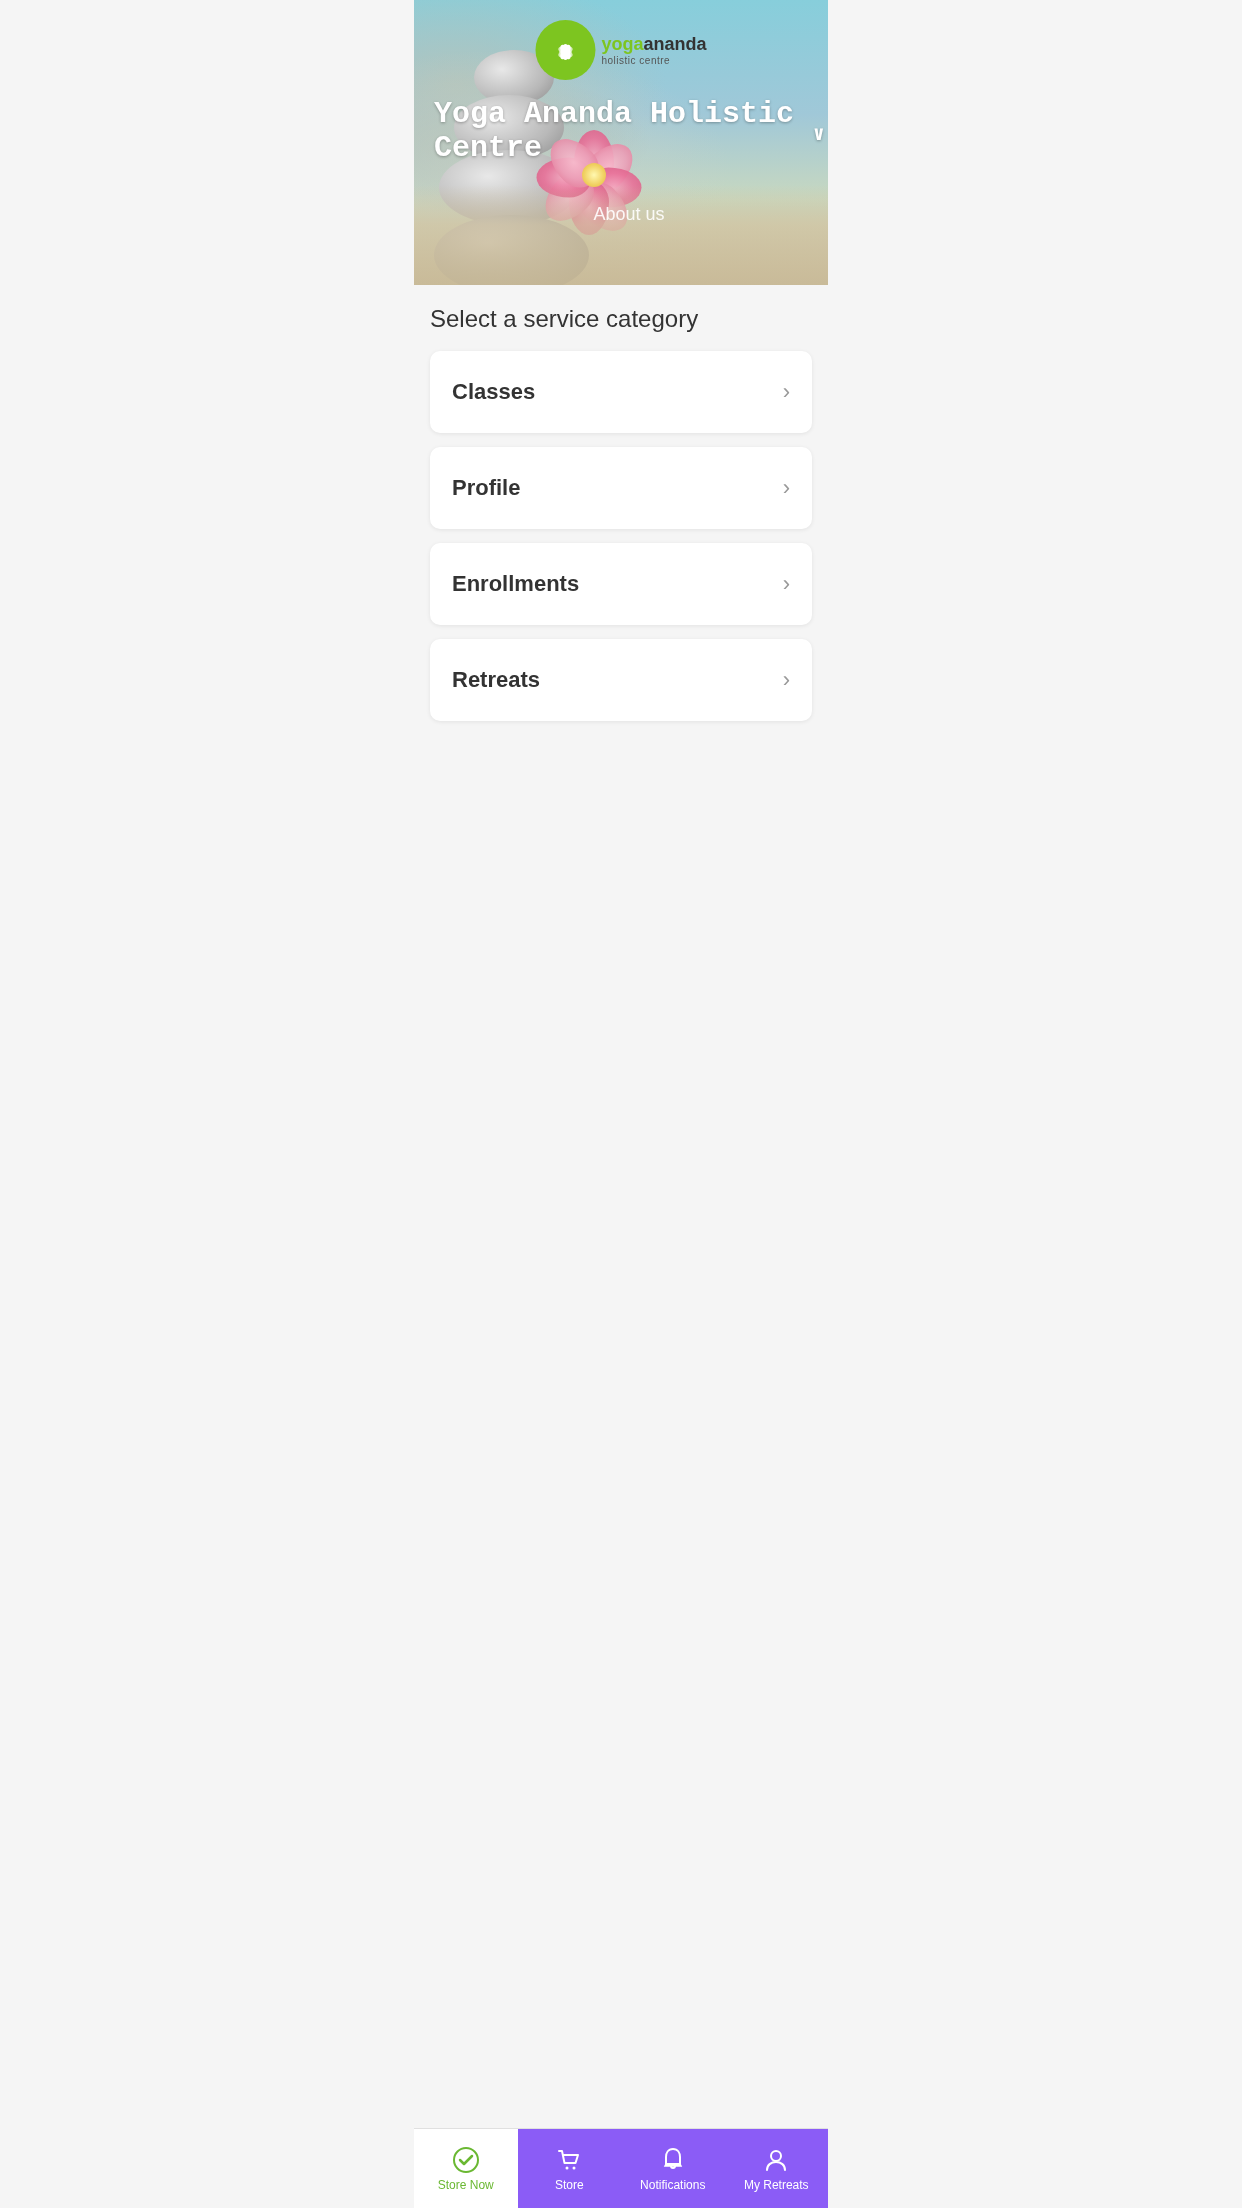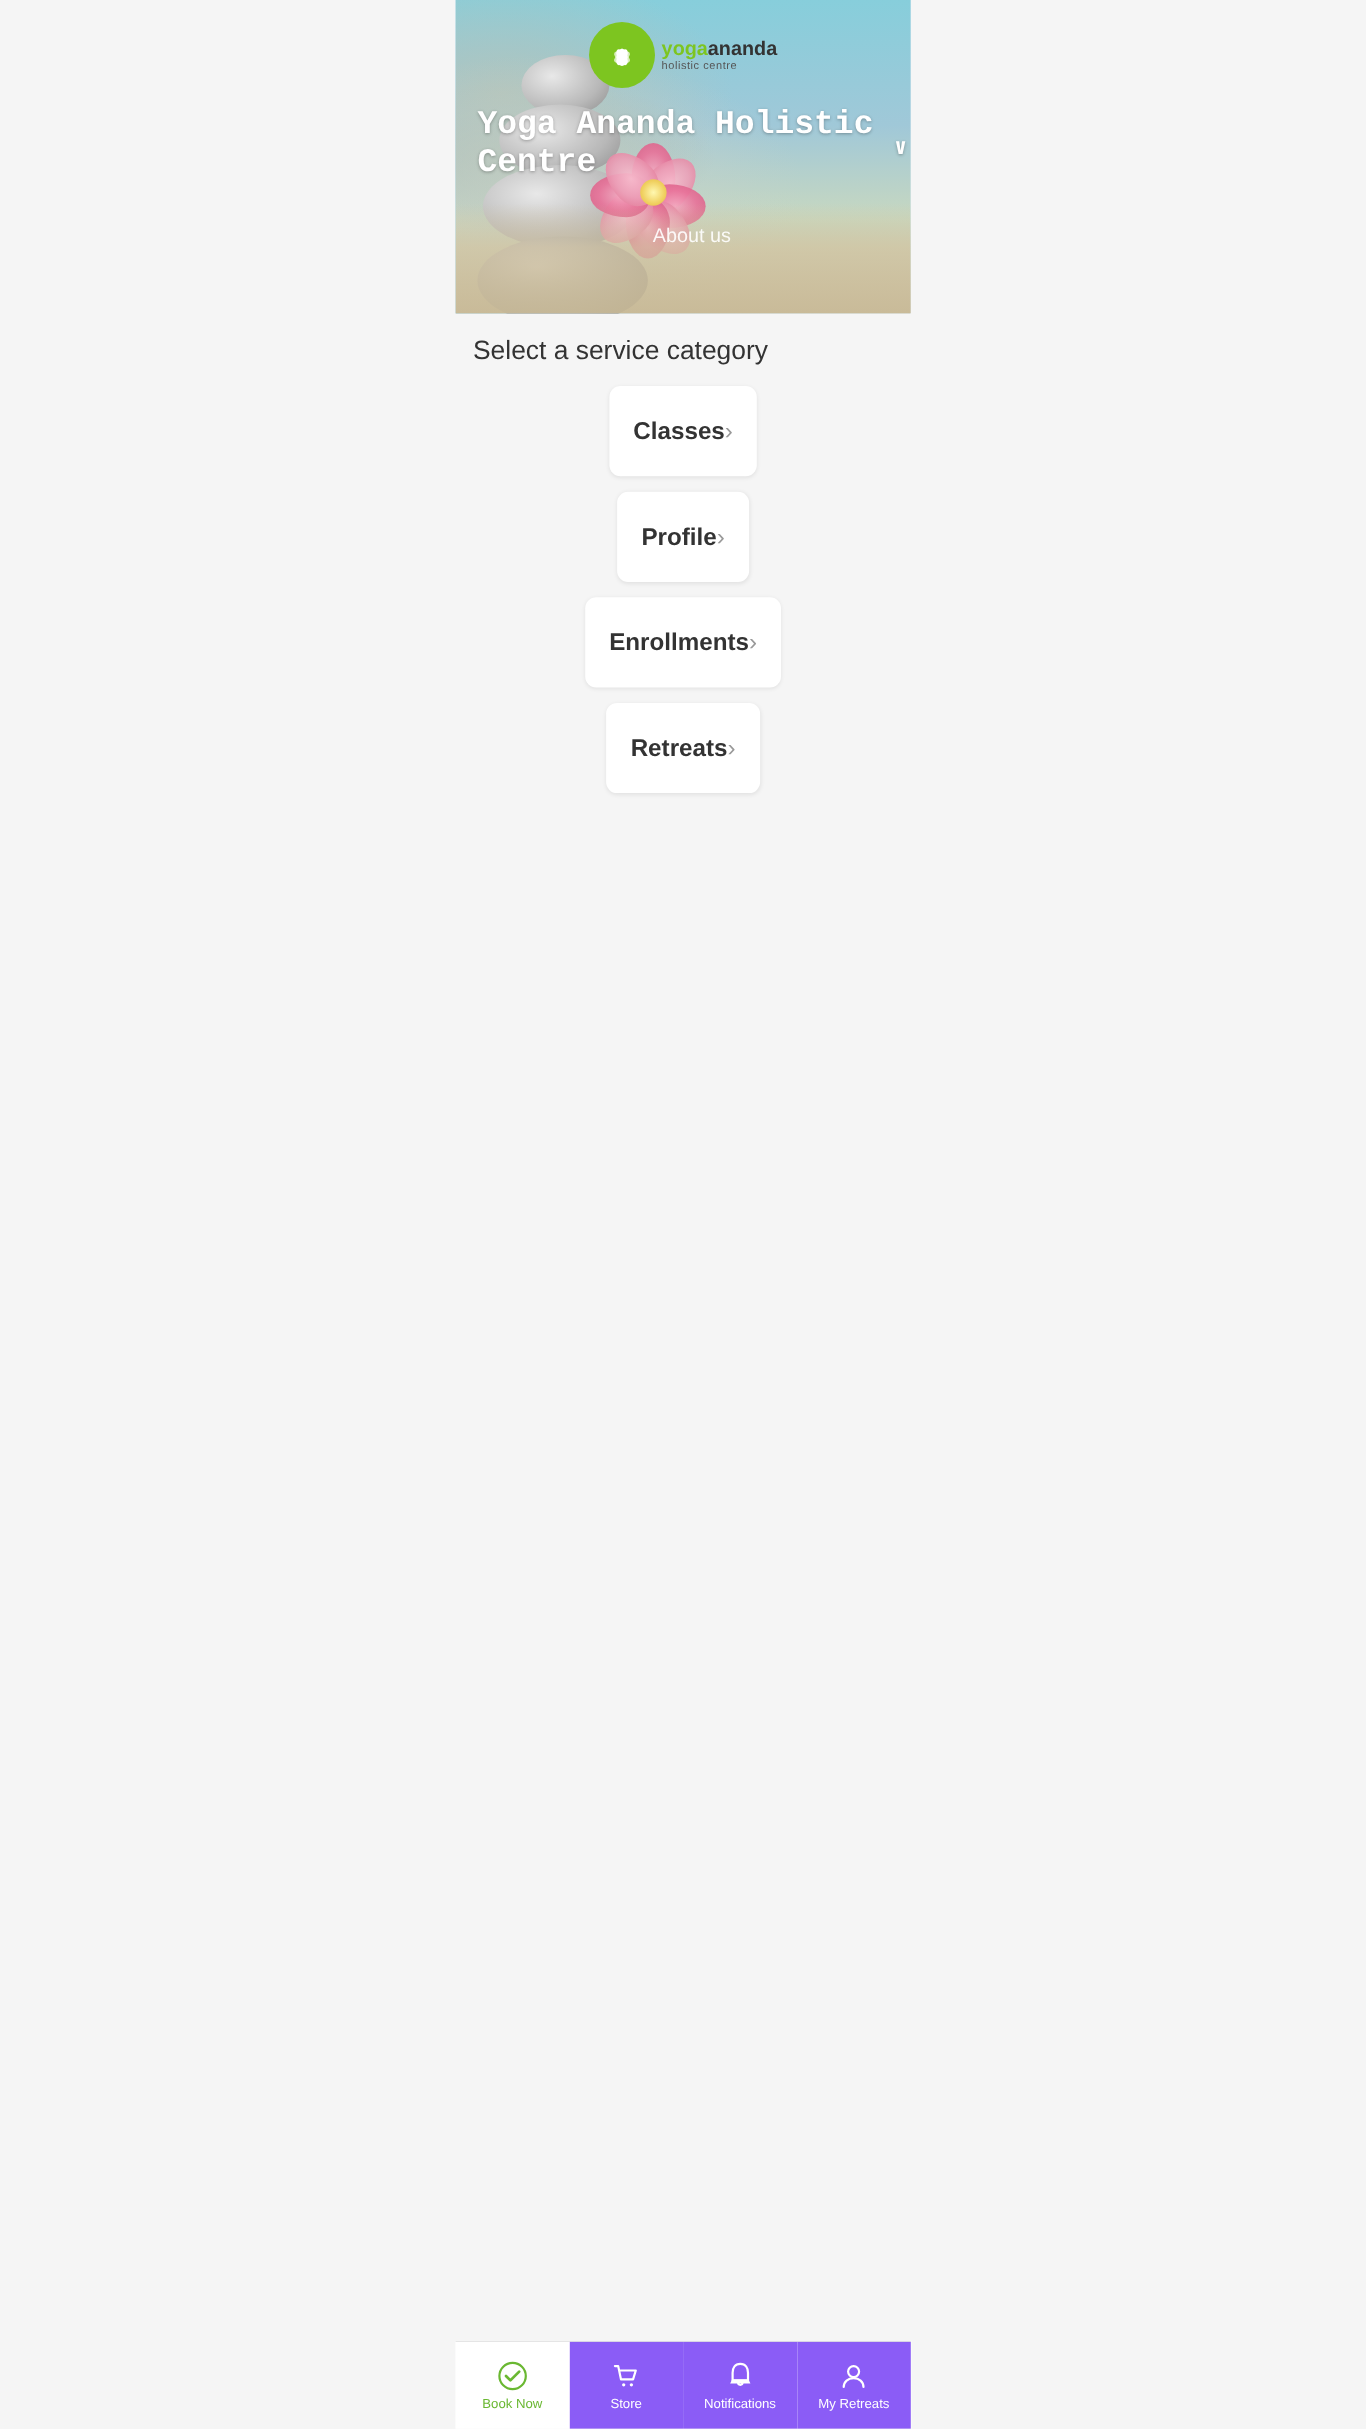--- a/index.html
+++ b/index.html
@@ -226,21 +226,20 @@
       font-size: 24px;
       font-weight: 500;
       color: #333;
       margin-bottom: 18px;
     }
 
     .service-list {
       display: flex;
       flex-direction: column;
       gap: 14px;
-      align-items: center;
     }
 
     .service-item {
       background: white;
       border-radius: 10px;
       padding: 28px 22px;
       display: flex;
       align-items: center;
       justify-content: space-between;
       box-shadow: 0 1px 4px rgba(0,0,0,0.08);
@@ -401,21 +400,21 @@
   </div>
 </div>
 
 <div class="bottom-nav">
 
   <div class="nav-item book-now">
     <svg class="nav-svg" viewBox="0 0 28 28" fill="none" xmlns="http://www.w3.org/2000/svg">
       <circle cx="14" cy="14" r="12" stroke="#6ab832" stroke-width="2" fill="none"></circle>
       <polyline points="8,14 12,18 20,10" stroke="#6ab832" stroke-width="2.5" stroke-linecap="round" stroke-linejoin="round" fill="none"></polyline>
     </svg>
-    <span class="nav-label">Book Now</span>
+    <span class="nav-label">Store Now</span>
   </div>
 
   <div class="nav-item active-green">
     <svg class="nav-svg" viewBox="0 0 28 28" fill="none" xmlns="http://www.w3.org/2000/svg">
       <path d="M4 5h3l2.5 12h11l2.5-8H9" stroke="white" stroke-width="2" stroke-linecap="round" stroke-linejoin="round" fill="none"></path>
       <circle cx="12" cy="22" r="1.5" fill="white"></circle>
       <circle cx="19" cy="22" r="1.5" fill="white"></circle>
     </svg>
     <span class="nav-label">Store</span>
   </div>

